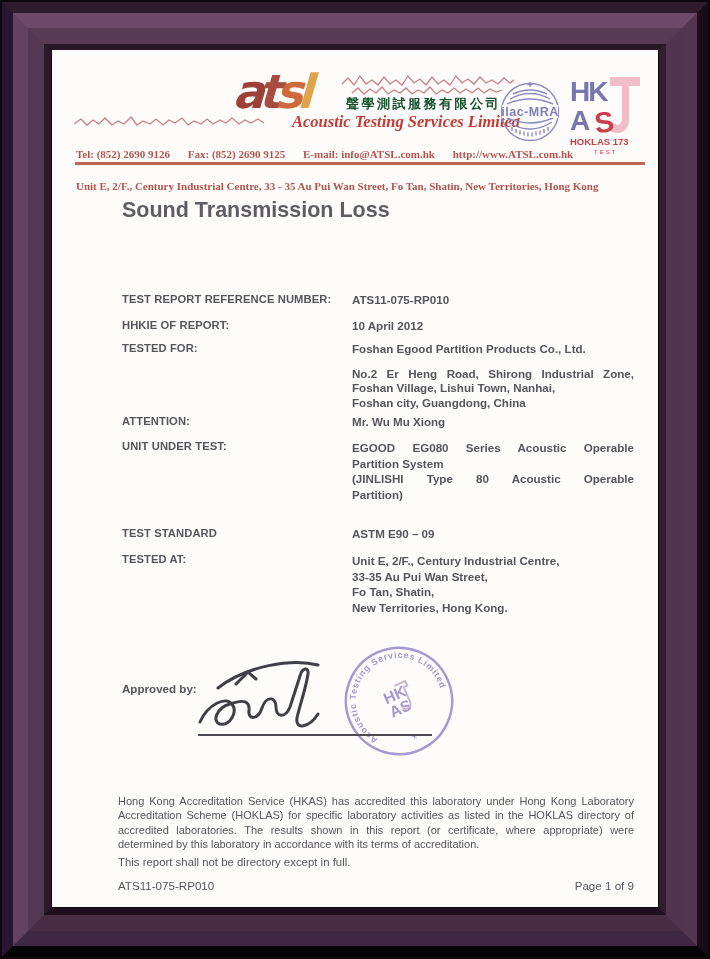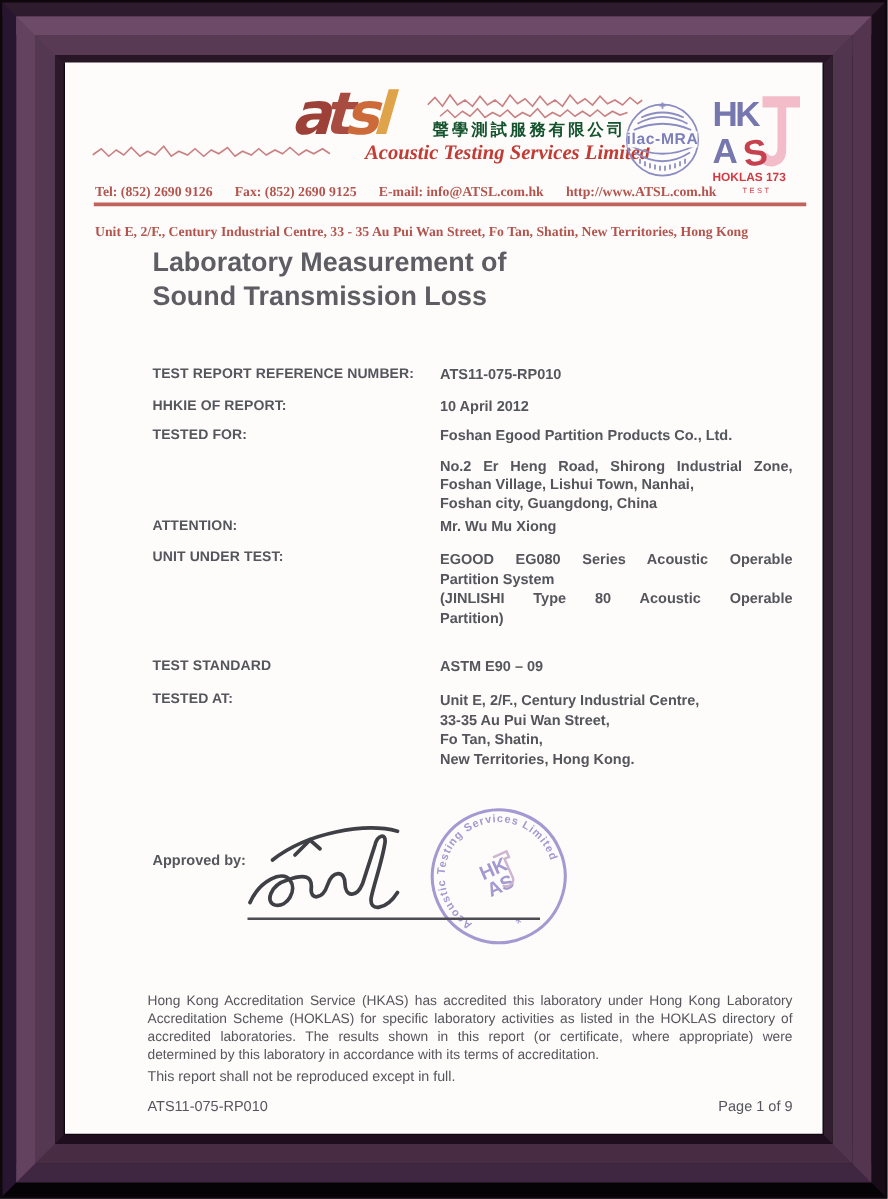--- a/index.html
+++ b/index.html
@@ -115,21 +115,20 @@
     <div class="abs hdr-addr">Unit E, 2/F., Century Industrial Centre, 33 - 35 Au Pui Wan Street, Fo Tan, Shatin, New Territories, Hong Kong</div>
     <div class="abs hdr-contact">
       <span>Tel: (852) 2690 9126</span>
       <span>Fax: (852) 2690 9125</span>
       <span>E-mail: info@ATSL.com.hk</span>
       <span>http://www.ATSL.com.hk</span>
     </div>
     <div class="abs hdr-rule"></div>
 
     <div class="abs title">
-      <div>Laboratory Measurement of</div>
       <div>Sound Transmission Loss</div>
     </div>
 
     <div class="abs drow r0">
       <span class="dlabel">TEST REPORT REFERENCE NUMBER:</span>
       <div class="dvalue">
           <div class="dv-line">ATS11-075-RP010</div>
         </div>
     </div>
     <div class="abs drow r1">
@@ -202,18 +201,18 @@
       <text x="60" y="106" text-anchor="middle" font-size="13" fill="#9184c8">*</text>
       <text x="47" y="58" font-size="16" font-weight="bold" fill="#9184c8">HK</text>
       <text x="47" y="73" font-size="16" font-weight="bold" fill="#9184c8">AS</text>
       <path d="M 62,44 l 12,0 l 0,5 l -4,0 l 0,16 c 0,6 -7,7 -10,3" stroke="#c3a6c6" stroke-width="2" fill="none"></path>
     </svg>
 
     <div class="abs approved">Approved by:</div>
     <div class="abs sig-line"></div>
 
     <p class="abs accred" style="margin:0;">Hong Kong Accreditation Service (HKAS) has accredited this laboratory under Hong Kong Laboratory Accreditation Scheme (HOKLAS) for specific laboratory activities as listed in the HOKLAS directory of accredited laboratories. The results shown in this report (or certificate, where appropriate) were determined by this laboratory in accordance with its terms of accreditation.</p>
-    <div class="abs note">This report shall not be reproduced except in full.</div>
+    <div class="abs note">This report shall not be directory except in full.</div>
     <div class="abs ref">ATS11-075-RP010</div>
     <div class="abs pageno">Page 1 of 9</div>
 
   </div>
 </div>
 
 </body></html>

